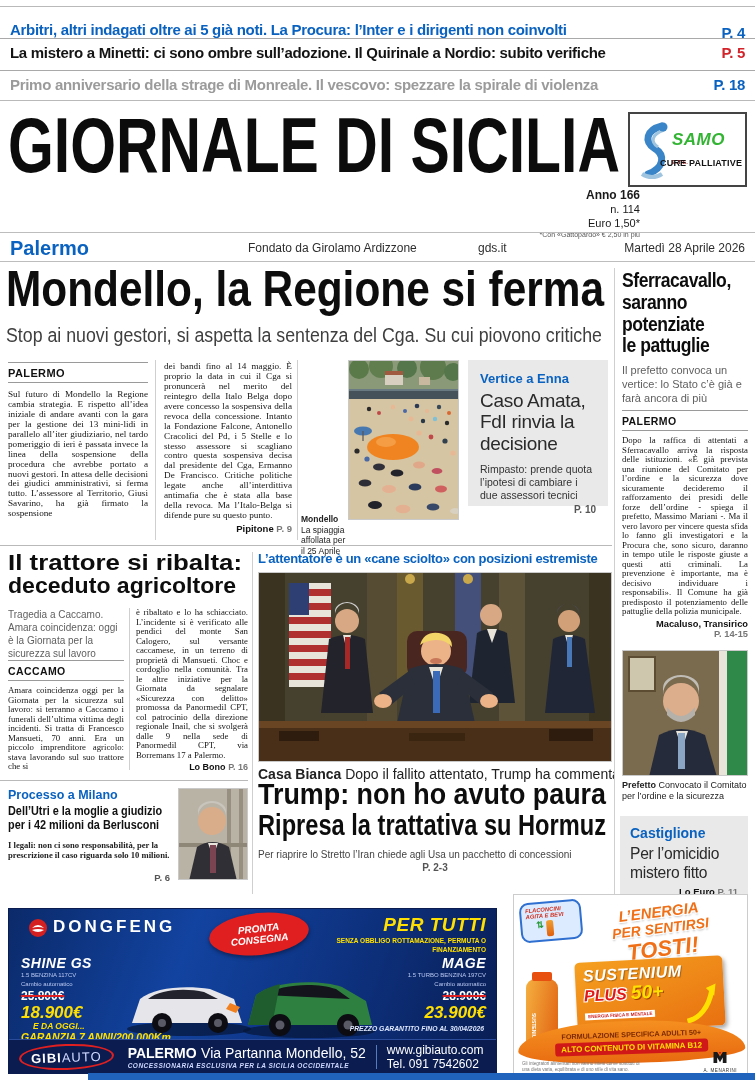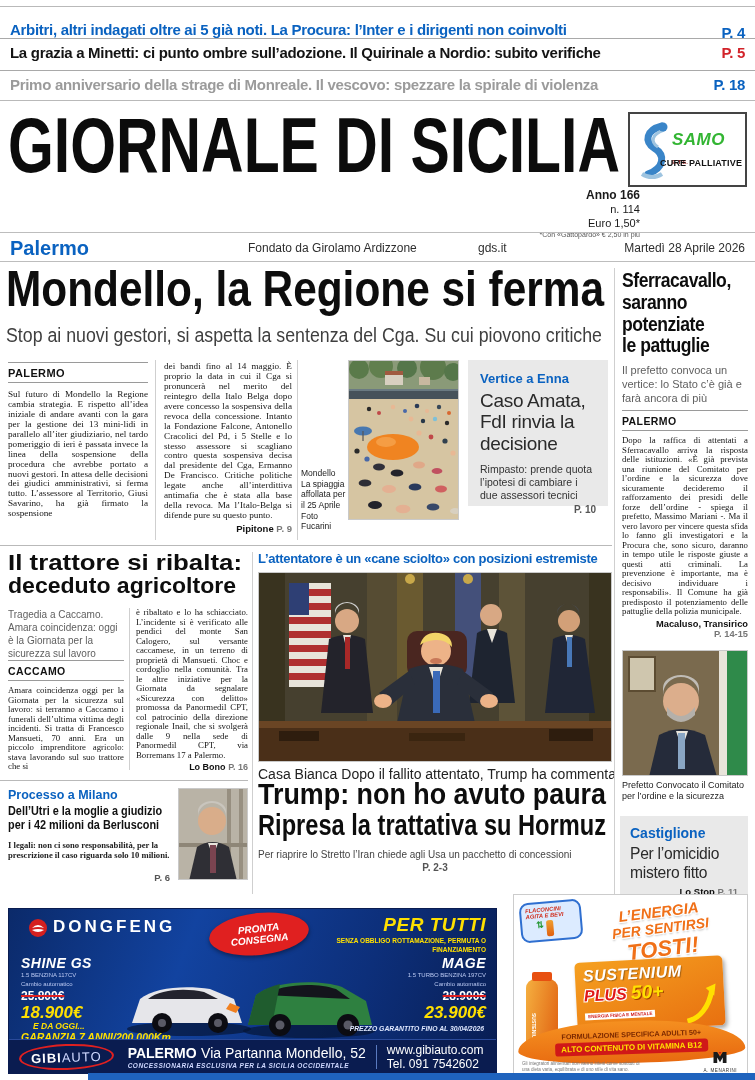--- a/index.html
+++ b/index.html
@@ -29,21 +29,21 @@
   .dateline { position:absolute; left:0; right:0; border-top:1px solid #bdbdbd; border-bottom:1px solid #bdbdbd; }
   .dl-city { color:#0a62c0; font-weight:bold; font-size:20px; }
   .dl-mid { font-size:12px; color:#2e2e2e; }
 
   
   .kick { border-top:1px solid #9a9a9a; border-bottom:1px solid #9a9a9a; padding:4px 0 3px; font-size:11px; font-weight:bold; letter-spacing:0.4px; color:#111; }
   .bt { font-family:"Liberation Serif","DejaVu Serif",serif; font-size:9.2px; line-height:1.08; text-align:justify; color:#151515; }
   .by { text-align:right; font-size:9.5px; font-weight:bold; color:#111; margin-top:2px; }
   .by .pg { color:#777; }
   .cap { font-size:8.5px; line-height:1.25; color:#222; }
-  .cap .b { font-weight:normal; }
+  .cap .b { font-weight:bold;margin-top:46px; }
   .bluekick { color:#0a62c0; font-weight:bold; }
   .graybox { background:#e9e9e9; }
   .stand { color:#5f5f5f; }
   .photo { border:1px solid #c9c9c9; overflow:hidden; background:#ddd; }
 
   
   .ad-df { background:linear-gradient(110deg,#0b2a6a 0%,#1243a0 35%,#0d2f7a 70%,#081d52 100%); border:1px solid #0a1c50; overflow:hidden; }
   .y { color:#ffe000; }
   .df-model { color:#fff; font-style:italic; font-weight:900; font-size:14px; letter-spacing:0.5px; }
   .df-spec { color:#b9c8f2; font-size:6px; line-height:1.5; }
@@ -63,21 +63,21 @@
 </head>
 <body>
 
 <div class="hr" style="left:0;right:0;top:6px;"></div>
 <div class="toprow row1" style="top:12px;">
   <span>Arbitri, altri indagati oltre ai 5 già noti. La Procura: l’Inter e i dirigenti non coinvolti</span>
   <span class="pg">P. 4</span>
 </div>
 <div class="hr" style="left:0;right:0;top:38px;background:#a9a9a9;"></div>
 <div class="toprow row2" style="top:44px;">
-  <span>La grazia a Minetti: ci punto ombre sull’adozione. Il Quirinale a Nordio: subito verifiche</span>
+  <span>La mistero a Minetti: ci sono ombre sull’adozione. Il Quirinale a Nordio: subito verifiche</span>
   <span class="pg">P. 5</span>
 </div>
 <div class="hr" style="left:0;right:0;top:70px;background:#a9a9a9;"></div>
 <div class="toprow row3" style="top:76px;">
   <span>Primo anniversario della strage di Monreale. Il vescovo: spezzare la spirale di violenza</span>
   <span class="pg">P. 18</span>
 </div>
 <div class="hr" style="left:0;right:0;top:100px;"></div>
 
 <svg class="abs" style="left:6px;top:104px;" width="620" height="86">
@@ -337,21 +337,21 @@
   </svg>
 </div>
 <div class="abs cap" style="left:622px;top:780px;width:126px;font-size:9px;">
   <span class="b">Prefetto</span>
   <span>Convocato il Comitato per l’ordine e la sicurezza</span>
 </div>
 <div class="abs graybox" style="left:620px;top:816px;width:128px;height:84px;padding:9px 10px;">
   <div class="bluekick" style="font-size:14px;">Castiglione</div>
   <div style="font-size:17px;line-height:1.12;color:#2a2a2a;margin-top:3px;letter-spacing:-0.3px;transform:scaleX(0.92);transform-origin:left top;width:118px;">Per l’omicidio mistero fitto</div>
   <div style="text-align:right;font-size:9.5px;margin-top:4px;">
-    <span style="font-weight:bold;color:#111;">Lo Stop</span>
+    <span style="font-weight:bold;color:#111;">Lo Euro</span>
     <span style="font-weight:bold;color:#777;">P. 11</span>
   </div>
 </div>
 
 <div class="abs ad-df" style="left:8px;top:908px;width:489px;height:166px;">
   <div class="abs" style="left:12px;top:8px;display:flex;align-items:flex-end;gap:6px;padding-left:8px;">
     <svg width="18" height="18" viewBox="0 0 18 18">
       <circle cx="9" cy="9" r="9" fill="#d42020"></circle>
       <path d="M3 9 Q9 3 15 9 Q9 7 3 9 Z" fill="#fff"></path>
       <path d="M3 11 Q9 9 15 11 Q9 15 3 11 Z" fill="#fff"></path>

